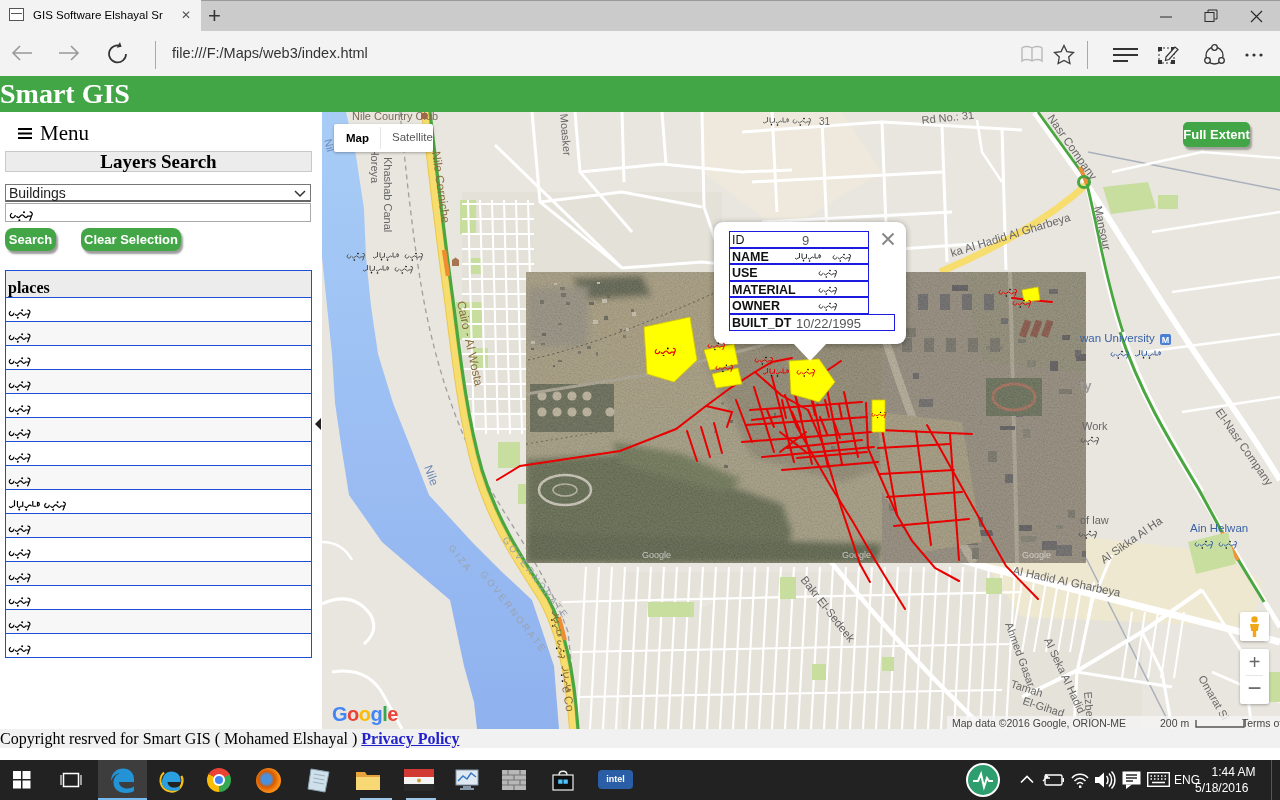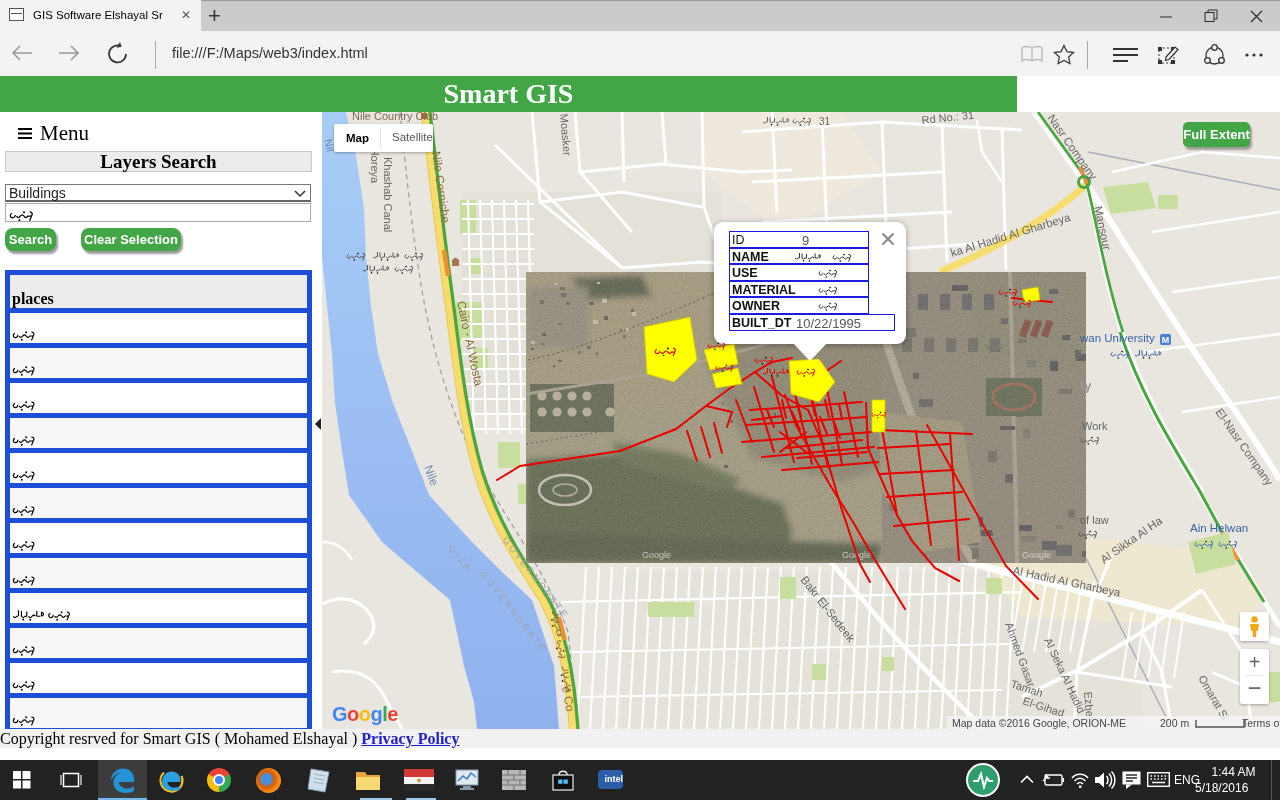--- a/index.html
+++ b/index.html
@@ -11,35 +11,35 @@
 #tabicon:before{content:"";position:absolute;left:1px;top:1px;width:11px;height:3px;border-bottom:1px solid #555}
 #tabtitle{left:33px;top:9px;width:146px;font-size:11.5px;white-space:nowrap;overflow:hidden}
 #tabx{left:181px;top:8px;font-size:12px;color:#555}
 #newtab{left:208px;top:3px;font-size:22px;color:#333;font-weight:300}
 .wbtn{top:9px;width:14px;height:14px;color:#2b2b2b}
 #addr{left:0;top:31px;width:1280px;height:45px;background:#f3f3f3}
 .navic{top:40px;color:#8a8a8a}
 #urltxt{left:172px;top:45px;font-size:14.5px;color:#333}
 .sepv{top:41px;width:1px;height:28px;background:#a9a9a9}
 
-#banner{left:0;top:76px;width:1017px;height:36px;background:#43a646;color:#fff;
- font-family:"Liberation Serif",serif;font-weight:700;font-size:28px;text-align:center;line-height:35px}
+#banner{left:0;top:76px;width:1280px;height:36px;background:#43a646;color:#fff;
+ font-family:"Liberation Serif",serif;font-weight:700;font-size:28px;text-align:left;line-height:35px}
 
 #side{left:0;top:112px;width:322px;height:617px;background:#fff}
 #menu{left:17px;top:9px;font-family:"Liberation Serif",serif;font-size:21px;color:#000}
 #lsh{left:5px;top:39px;width:307px;height:21px;background:#ececec;border:1px solid #c9c9c9;
  font-family:"Liberation Serif",serif;font-weight:700;font-size:19px;text-align:center;line-height:19px}
 #sel{left:5px;top:72px;width:306px;height:18px;background:#fff;border:1px solid #777;border-bottom:2px solid #666;font-size:14px;color:#222;line-height:16px;padding-left:3px}
 #inp{left:5px;top:91px;width:306px;height:19px;background:#fff;border:1px solid #aaa}
 .gbtn{background:#43a646;color:#fff;font-weight:700;font-size:13px;text-align:center;
  border-radius:8px;box-shadow:2px 3px 2px #9c9c9c;line-height:23px;height:23px}
 #btn1{left:5px;top:116px;width:51px}
 #btn2{left:81px;top:116px;width:100px}
 #ptable{left:5px;top:158px;width:307px;border-collapse:collapse}
-#ptable td{border:5px solid #1d4ed8;height:15.2px;font-size:10px;padding:15px 0 0 2px}
+#ptable td{border:1px solid #1d4ed8;height:15.2px;font-size:10px;padding:8px 0 0 2px}
 #ptable tr.h td{background:#ececec;font-family:"Liberation Serif",serif;font-weight:700;font-size:16px;height:17px}
 #ptable tr:nth-child(odd) td{background:#f7f7f7}
 #ptable tr.h td{background:#ececec}
 #collapse{left:315px;top:306px}
 
 #map{left:322px;top:112px;width:958px;height:617px;background:#e9e6df;overflow:hidden}
 
 #footer{left:0;top:729px;width:1280px;height:19px;background:#f1f1f1;
  font-family:"Liberation Serif",serif;font-size:16px;color:#000;line-height:19px}
 #footer a{color:#2222cc;font-weight:700;text-decoration:underline}
@@ -876,21 +876,21 @@
     </svg>
 <svg class="abs" style="left:502px;top:10px" width="24" height="20">
       <rect width="24" height="20" fill="#b8b8b8"></rect>
       <path d="M0 5 H24 M0 10 H24 M0 15 H24 M6 0 V5 M12 5 V10 M18 0 V5 M6 10 V15 M18 10 V15 M12 15 V20" stroke="#777" stroke-width="1.2"></path>
     </svg>
 <svg class="abs" style="left:551px;top:8px" width="24" height="24">
       <rect x="2" y="7" width="20" height="15" fill="#0f0f0f" stroke="#eee" stroke-width="1.2"></rect>
       <path d="M8 7 C8 2 16 2 16 7" fill="none" stroke="#eee" stroke-width="1.4"></path>
       <path d="M7.2 11.5 h4.3 v4.3 h-4.3 Z M12.5 11.5 h4.3 v4.3 h-4.3 Z" fill="#4cc2ff"></path>
     </svg>
-<div class="abs" style="left:598px;top:10px;width:25px;height:19px;background:#2a5fa8;border-radius:4px;color:#fff;font-size:9px;text-align:right;line-height:18px;font-weight:bold">intel</div>
+<div class="abs" style="left:598px;top:10px;width:35px;height:19px;background:#2a5fa8;border-radius:4px;color:#fff;font-size:9px;text-align:center;line-height:18px;font-weight:bold">intel</div>
 <div class="abs" style="left:966px;top:3px;width:34px;height:34px;border-radius:50%;background:#fff">
       <div class="abs" style="left:2px;top:2px;width:30px;height:30px;border-radius:50%;background:#2f9e6e">
         <svg class="abs" style="left:3px;top:3px" width="24" height="24">
           <path d="M2 13 H7 L10 6 L13 19 L16 10 L18 13 H22" fill="none" stroke="#fff" stroke-width="2"></path>
         </svg>
       </div>
     </div>
 <svg class="abs" style="left:1020px;top:15px" width="14" height="9">
       <path d="M1 7.5 L7 1.5 L13 7.5" fill="none" stroke="#fff" stroke-width="1.6"></path>
     </svg>

